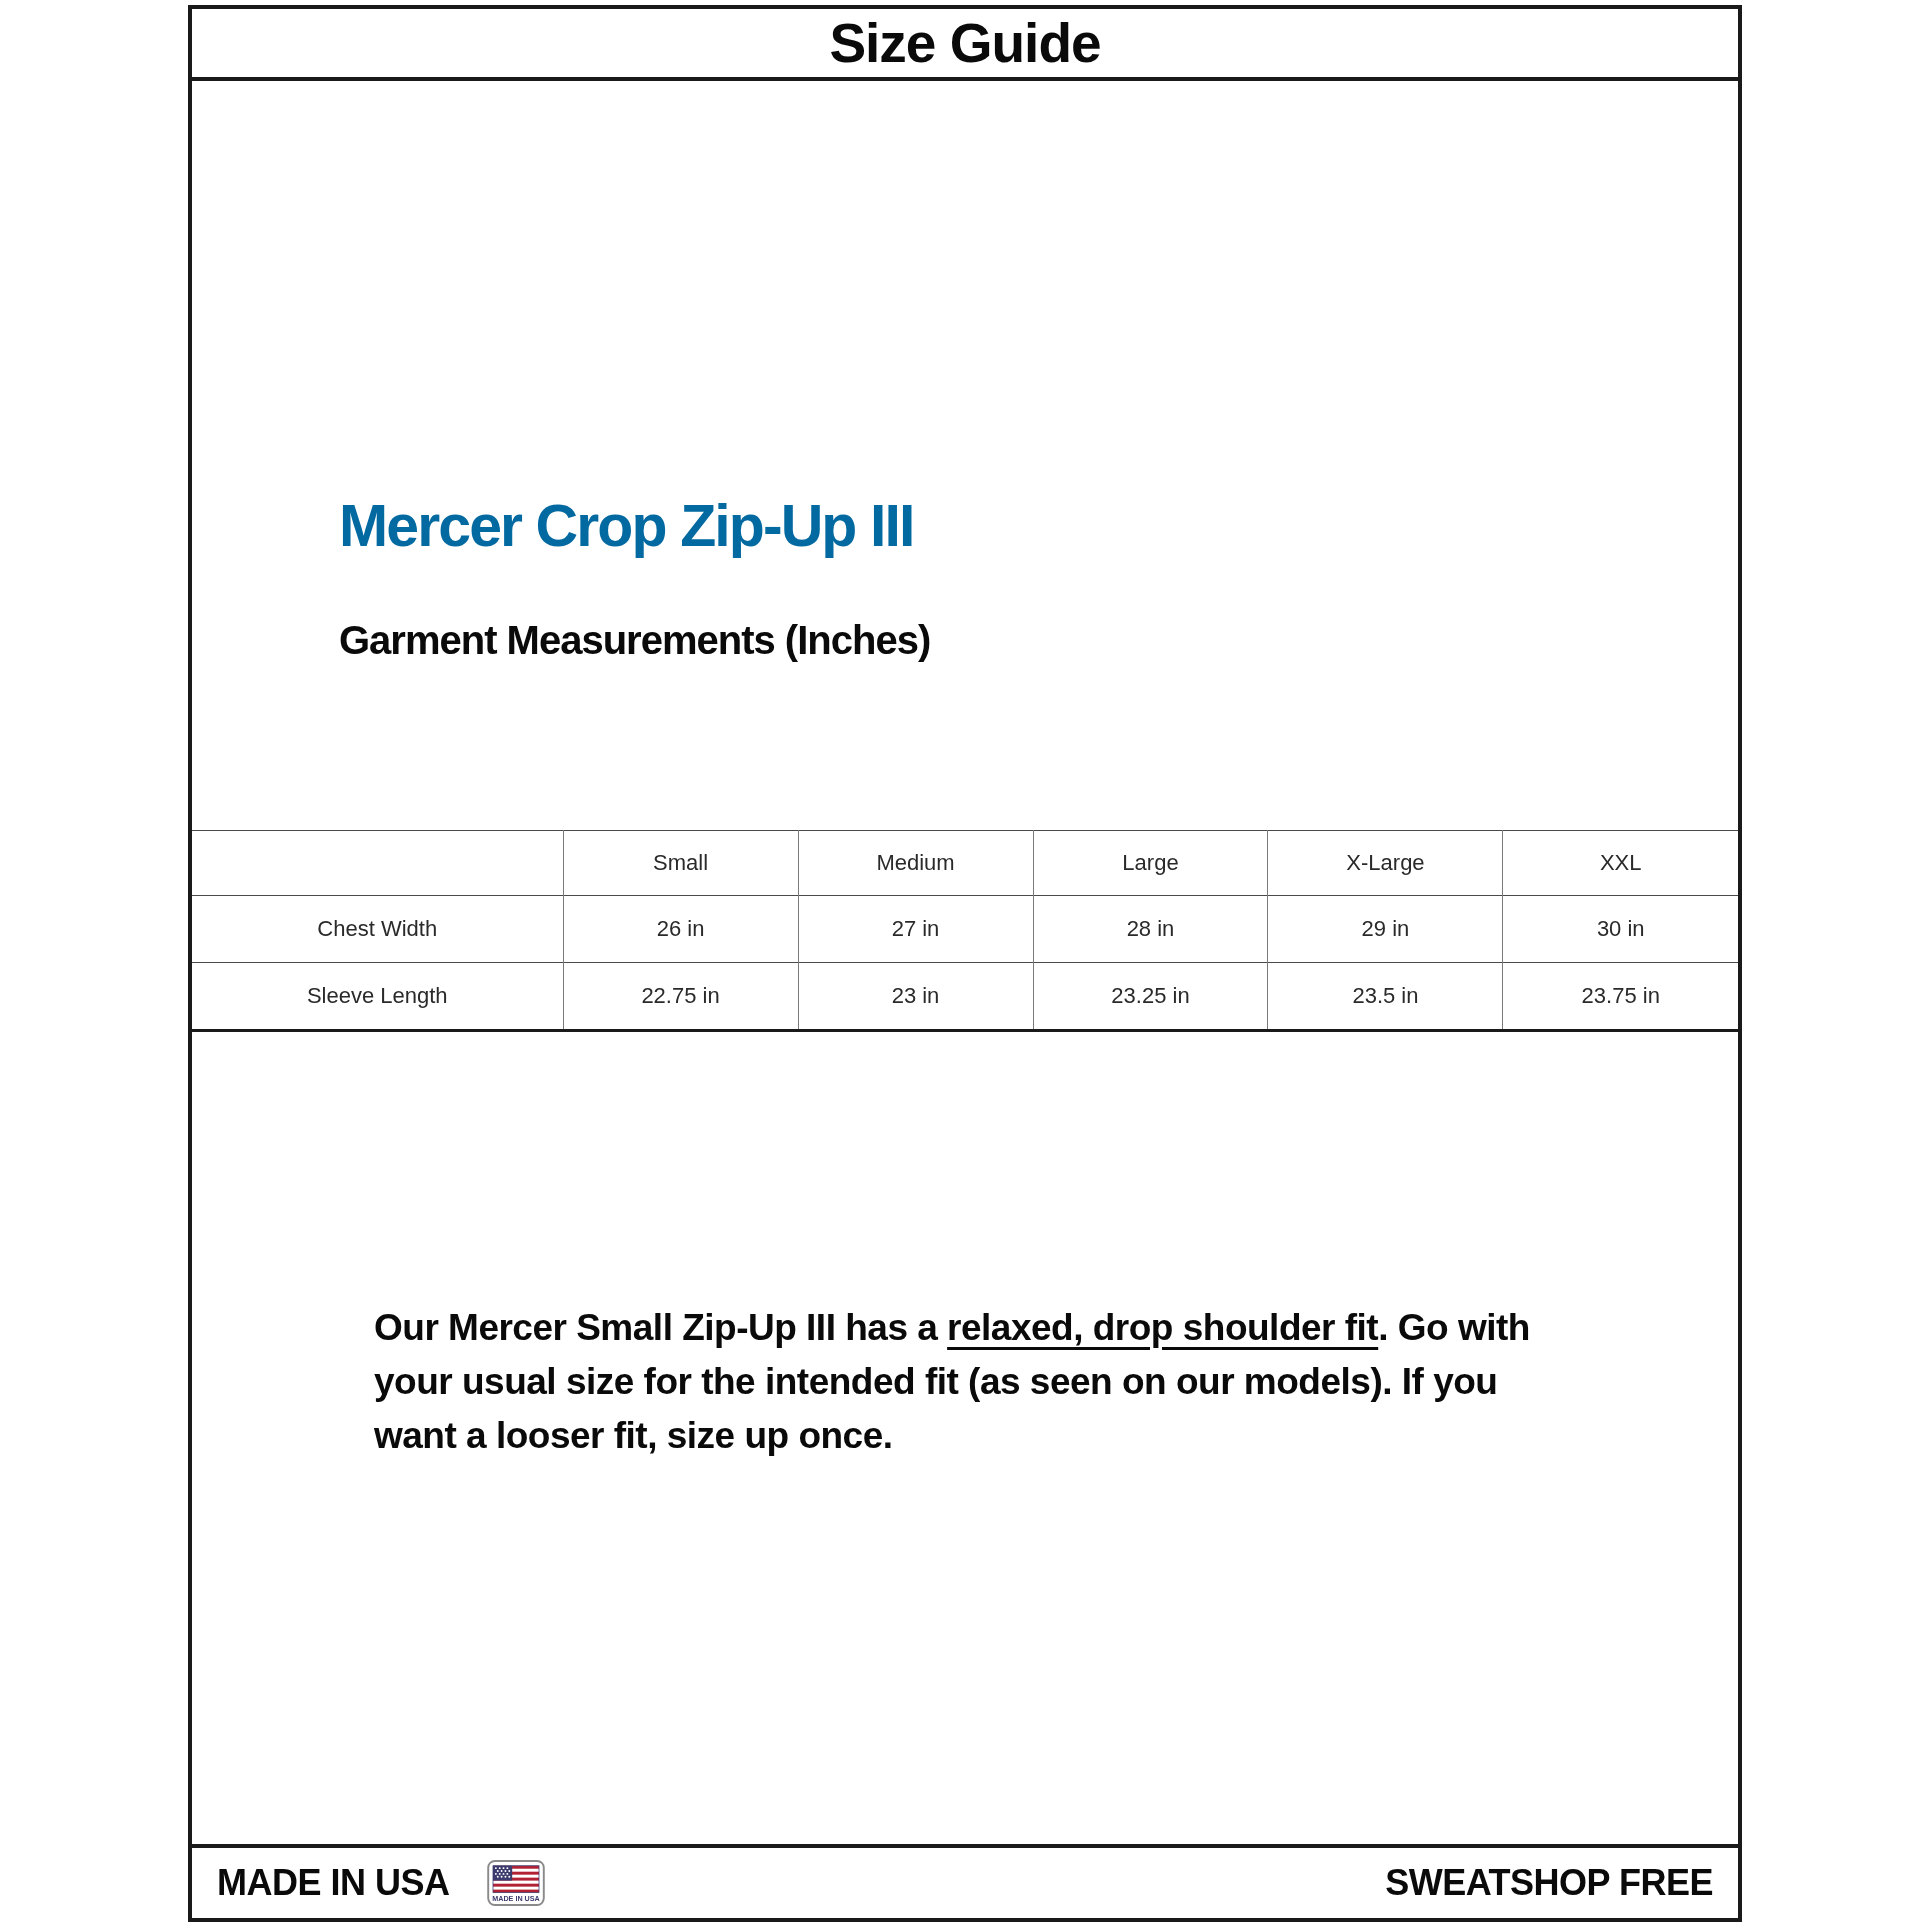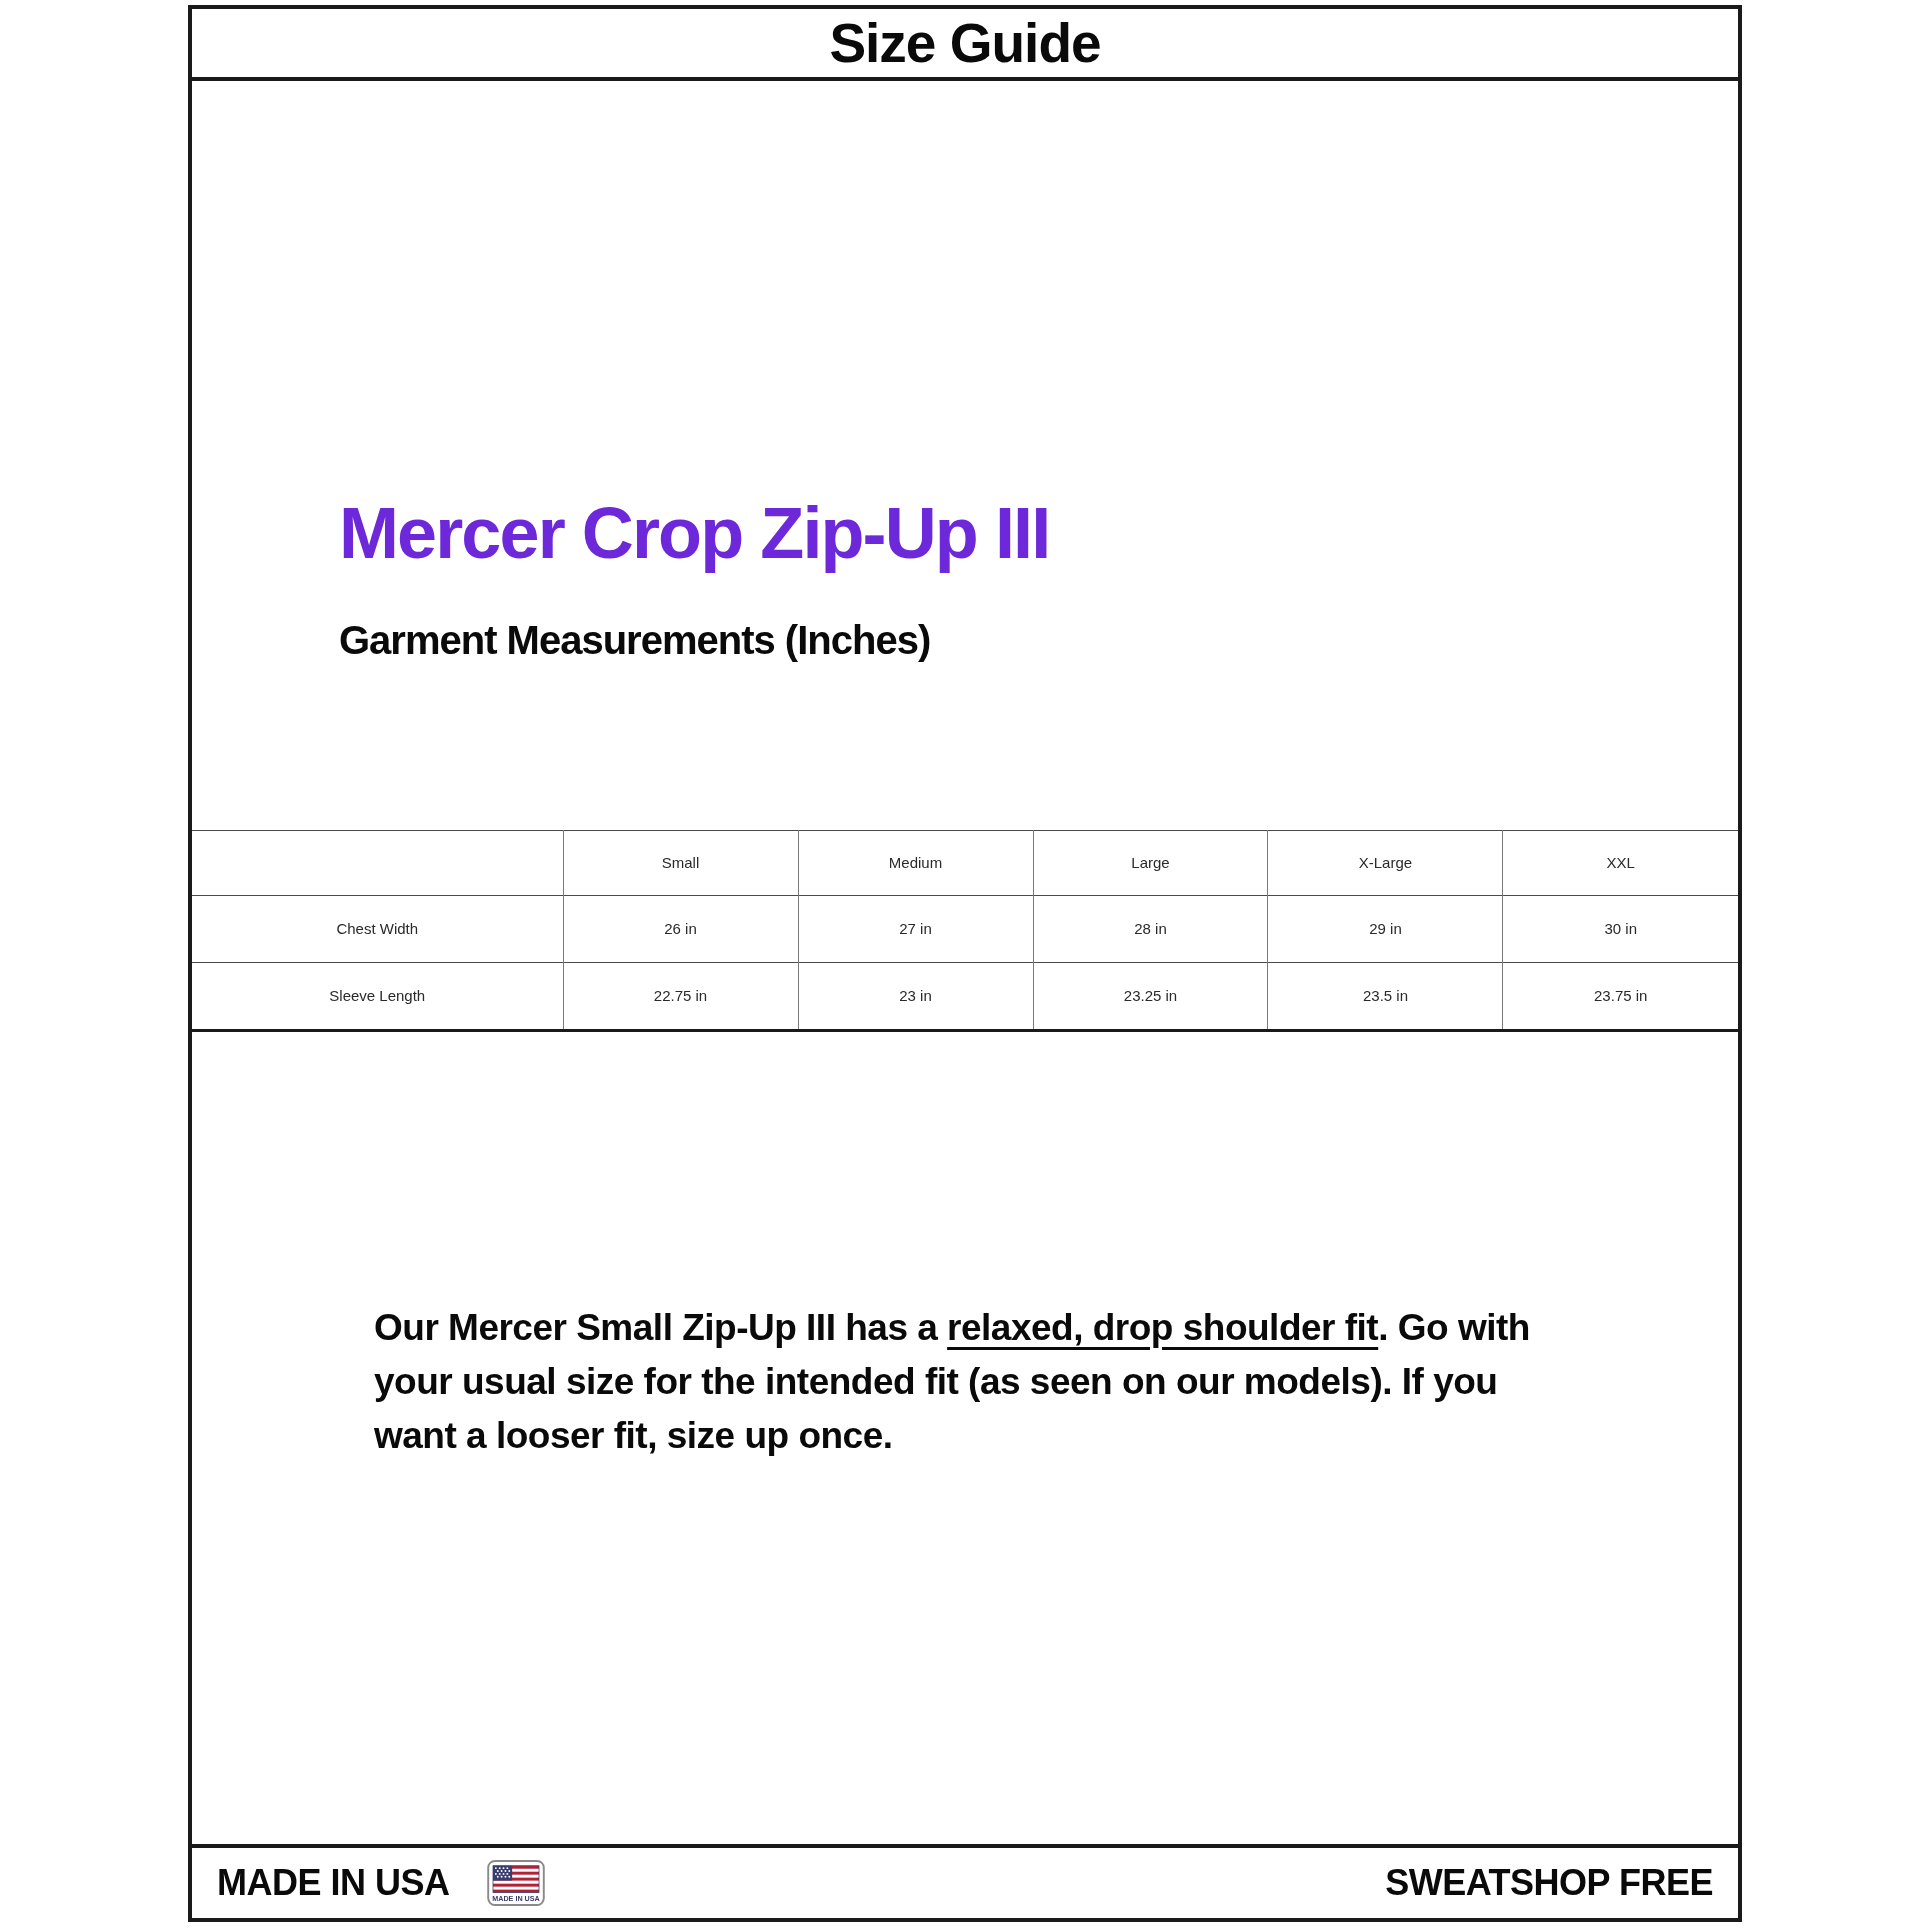--- a/index.html
+++ b/index.html
@@ -43,25 +43,25 @@
   .sg-header .sg-title {
     font-size: 55px;
     font-weight: bold;
     letter-spacing: -1px;
     color: #0a0a0a;
   }
   .product-title {
     position: absolute;
     left: 147px;
     top: 488px;
-    font-size: 72px;
+    font-size: 59px;
     font-weight: bold;
     letter-spacing: -1.9px;
     line-height: 1;
-    color: #6d28d9;
+    color: #0369a1;
     white-space: nowrap;
   }
   .product-subtitle {
     position: absolute;
     left: 147px;
     top: 611px;
     font-size: 40px;
     font-weight: bold;
     letter-spacing: -1px;
     line-height: 1;
@@ -77,21 +77,21 @@
     table-layout: fixed;
     border-top: 1.9px solid #4a4a4a;
     border-bottom: 3.9px solid #1a1a1a;
   }
   table.size-table th,
   table.size-table td {
     border-top: 1.9px solid #4a4a4a;
     border-left: 1.9px solid #7a7a7a;
     text-align: center;
     vertical-align: middle;
-    font-size: 15px;
+    font-size: 22px;
     font-weight: normal;
     color: #2a2a2a;
     padding: 0;
   }
   table.size-table th:first-child,
   table.size-table td:first-child {
     border-left: none;
   }
   table.size-table thead th {
     border-top: none;

